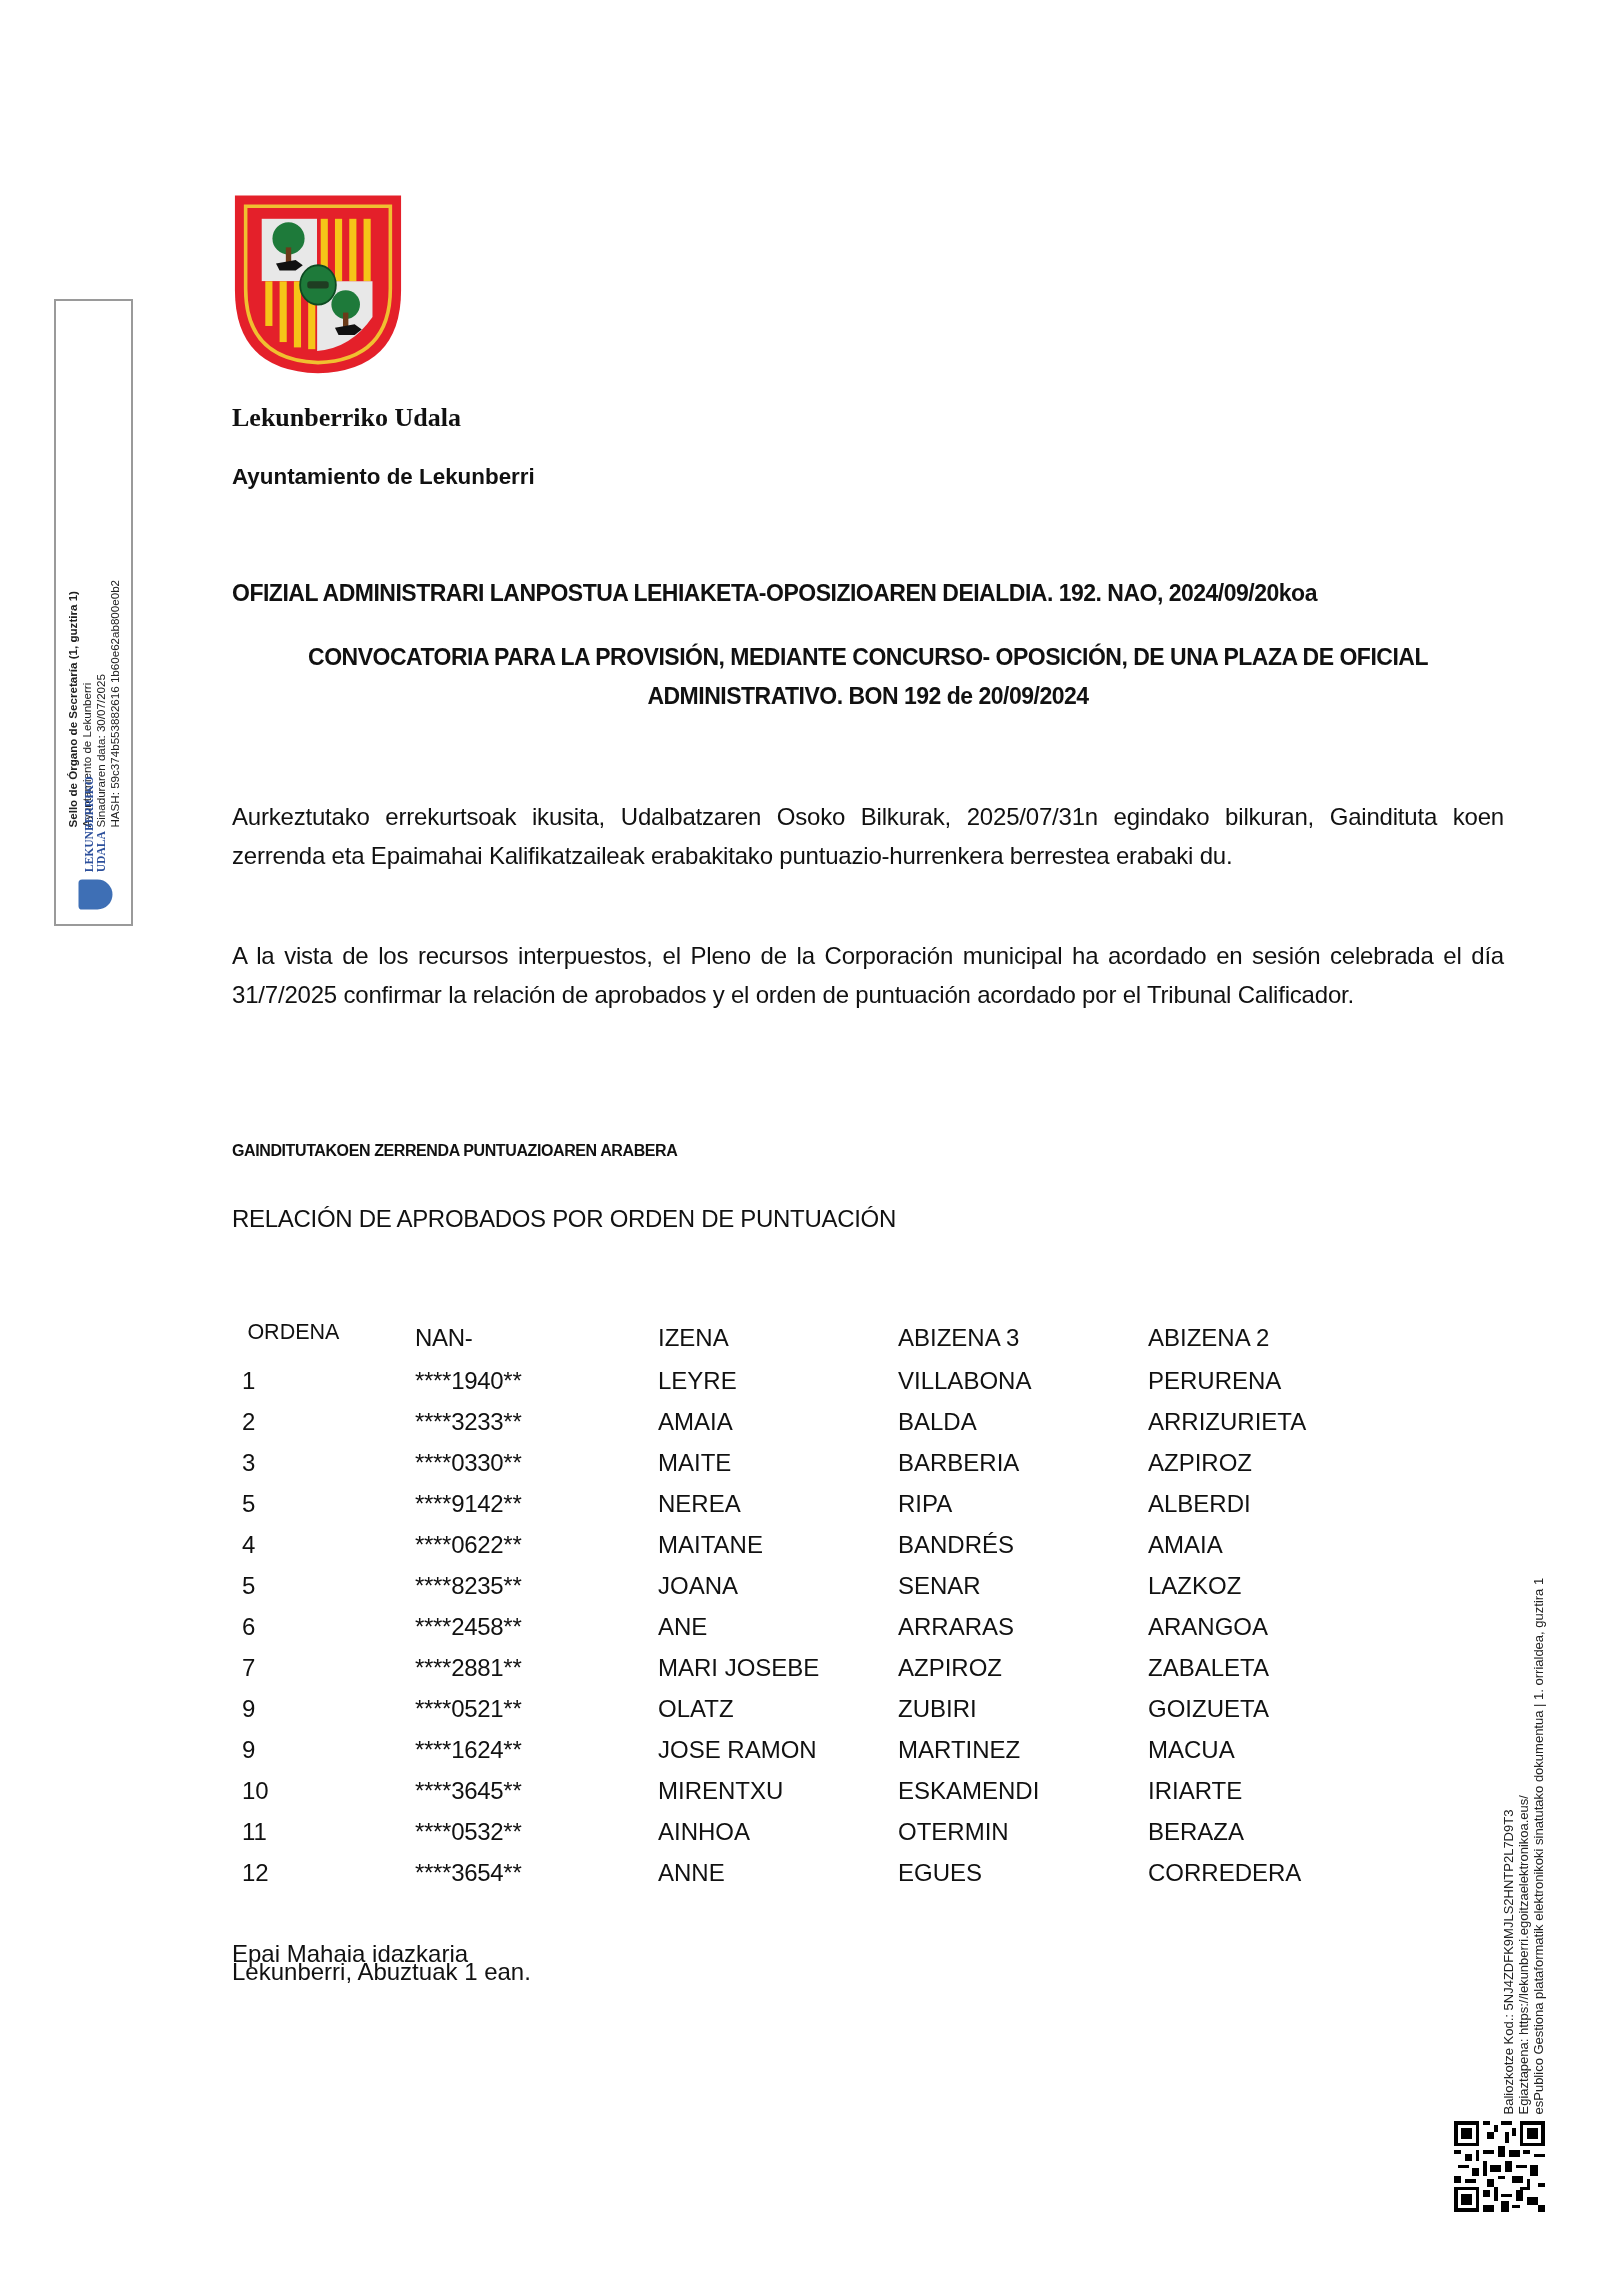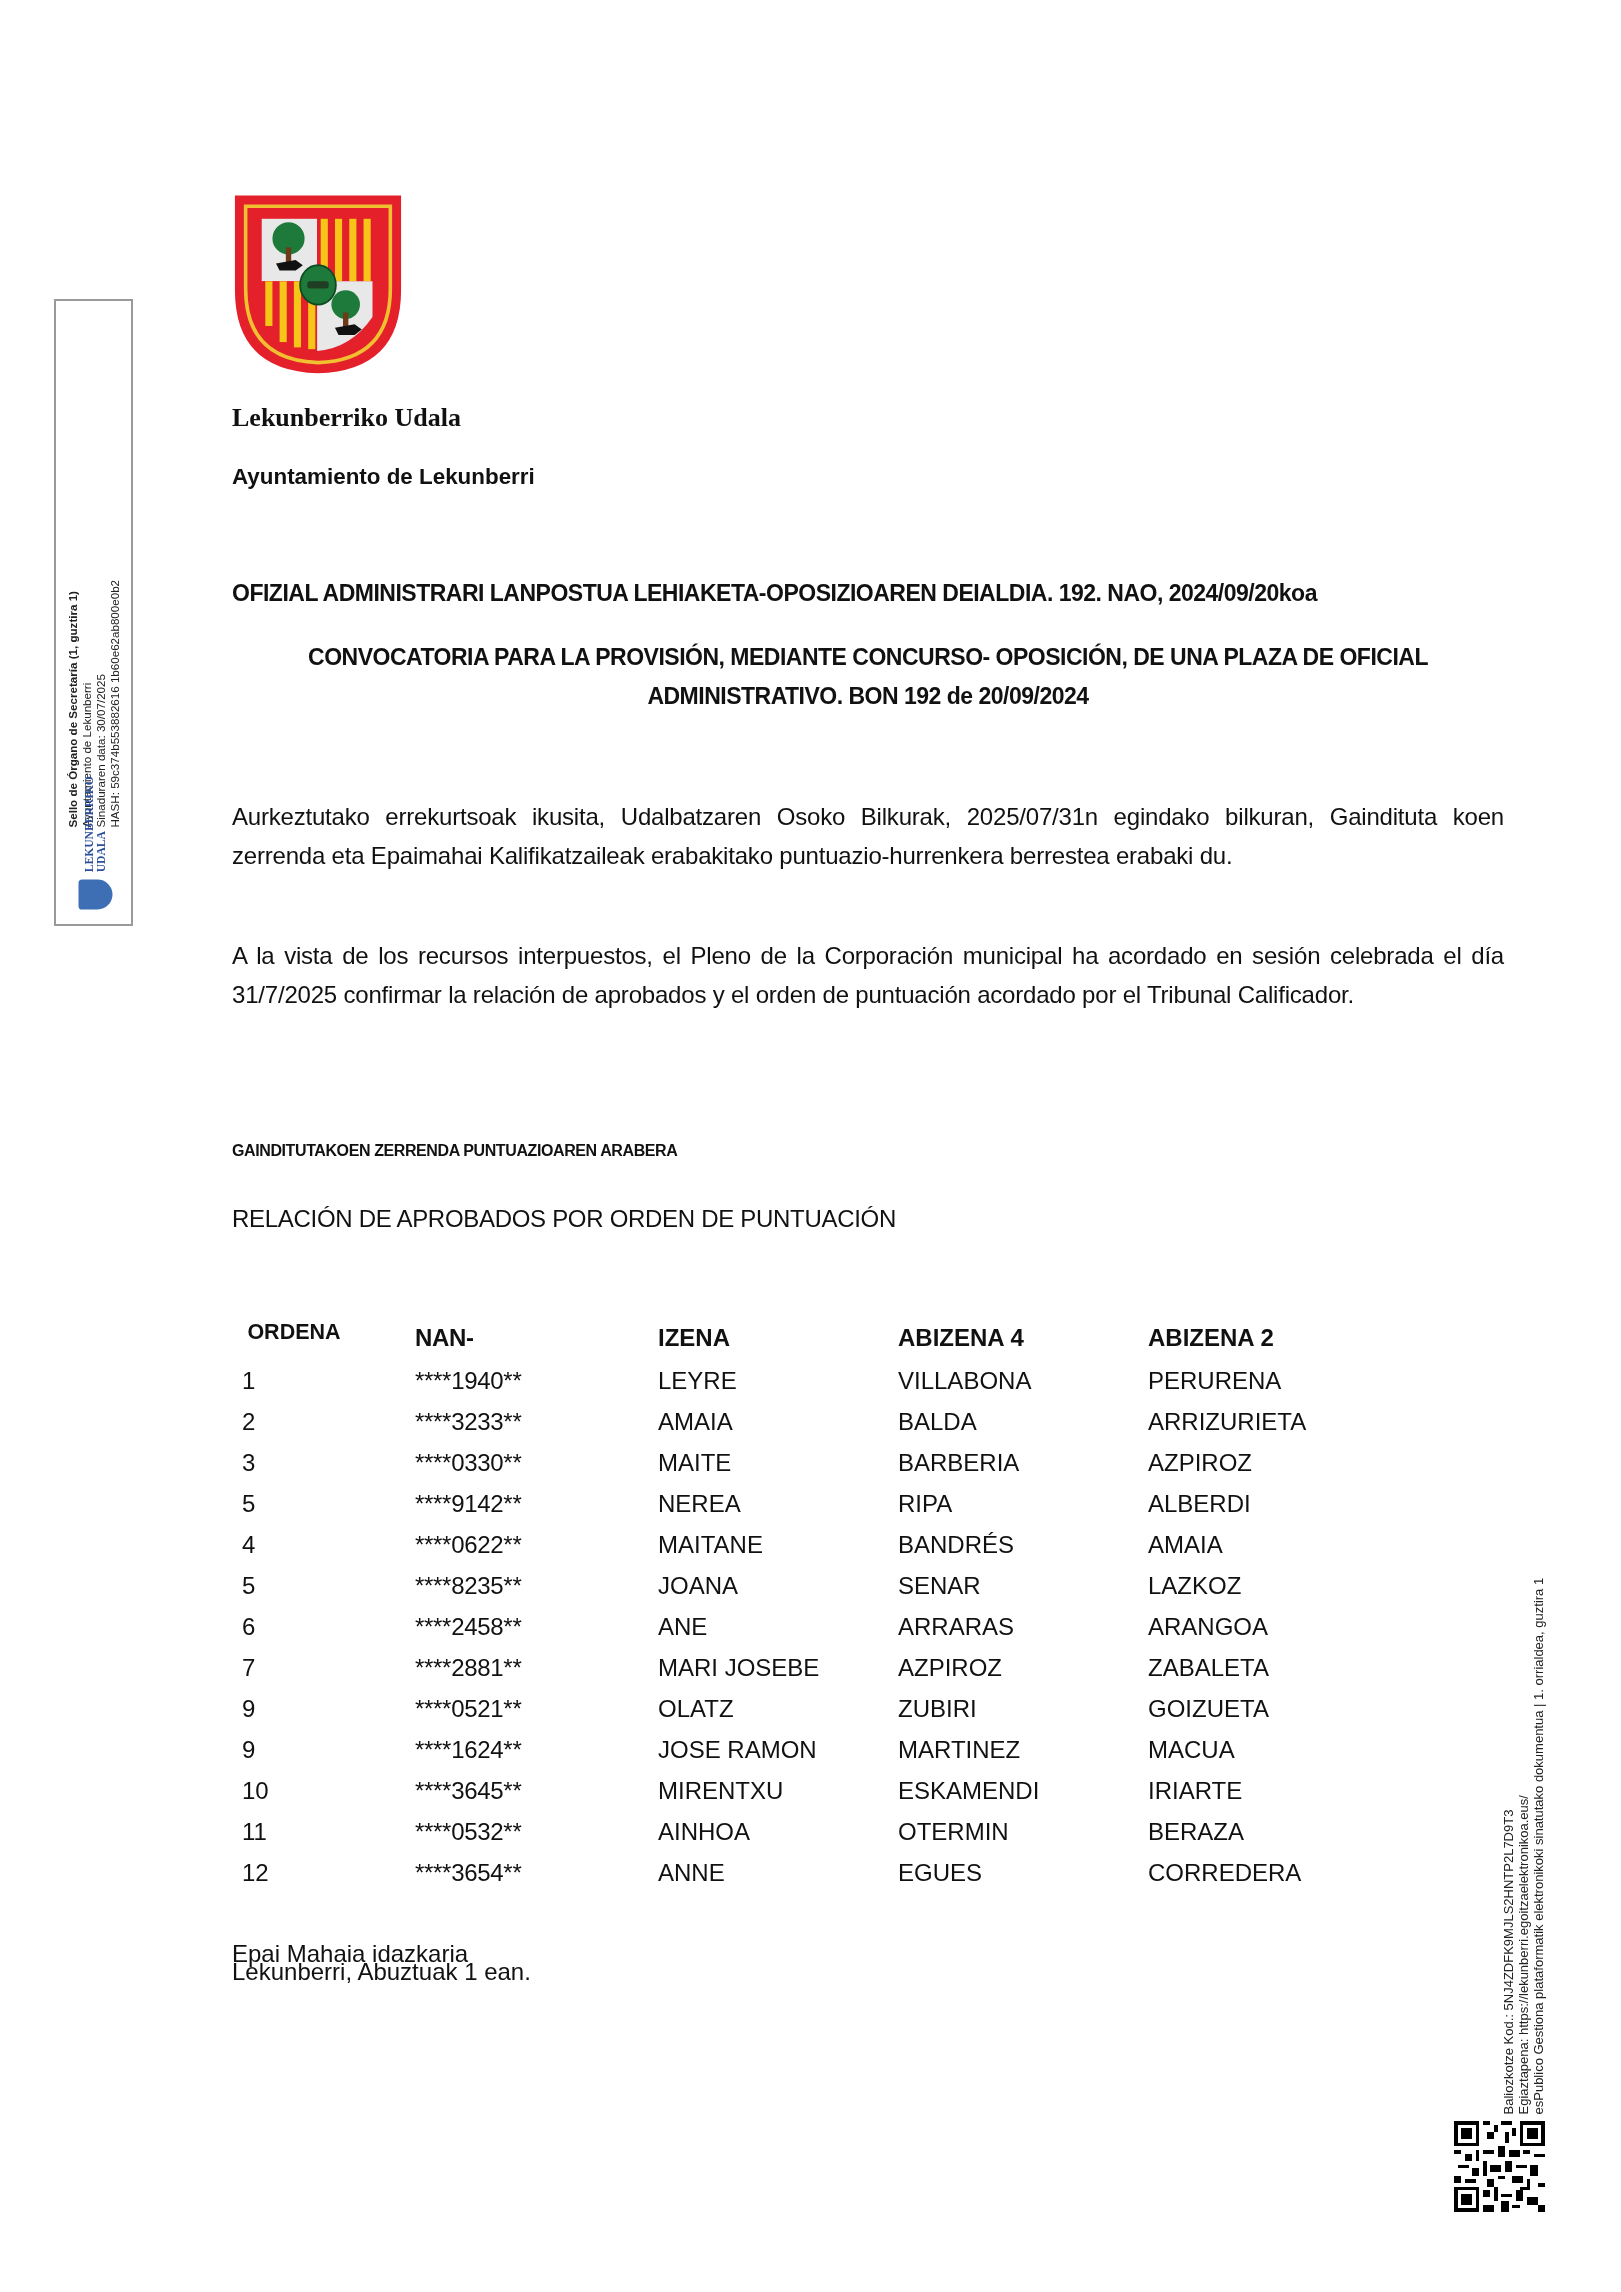--- a/index.html
+++ b/index.html
@@ -27,21 +27,21 @@
     .title-es { left:232px; top:638px; width:1272px; font-size:23px; font-weight:bold; line-height:39px; letter-spacing:-0.5px;text-align:center; }
     .para { left:232px; width:1272px; font-size:24px; line-height:39px; text-align:justify; letter-spacing:-0.2px; }
     .para1 { top:797px; }
     .para2 { top:936px; }
     .sec-eu { left:232px; top:1142px; font-size:16px; font-weight:bold; text-decoration-thickness:1.8px; letter-spacing:-0.4px; }
     .sec-es { left:232px; top:1205px; font-size:24px; letter-spacing:-0.3px; }
     
     .tbl { position:absolute; left:242px; top:1324px; }
     .tbl .row { position:relative; height:41px; }
     .tbl .cell { position:absolute; top:0; font-size:24px; white-space:nowrap; }
-    .tbl .hdr .cell { font-weight:bold; }
+    .tbl .hdr .cell { font-weight:normal; }
     .c0 { left:0px; }
     .c1 { left:173px; letter-spacing:-0.3px; }
     .c2 { left:416px; }
     .c3 { left:656px; }
     .c4 { left:906px; }
     .hdr .c0 { font-size:21.5px !important; top:-3.6px !important; left:5.4px; }
     .hdr { height:43px !important; }
     
     .closing1 { left:232px; top:1958px; font-size:24px; }
     .closing2 { left:232px; top:1940px; font-size:24px; }
@@ -113,21 +113,21 @@
 <div class="abs para para2">A la vista de los recursos interpuestos, el Pleno de la Corporación municipal ha acordado en sesión celebrada el día 31/7/2025 confirmar la relación de aprobados y el orden de puntuación acordado por el Tribunal Calificador.</div>
 
 <div class="abs sec-eu">GAINDITUTAKOEN ZERRENDA PUNTUAZIOAREN ARABERA</div>
 <div class="abs sec-es">RELACIÓN DE APROBADOS POR ORDEN DE PUNTUACIÓN</div>
 
 <div class="tbl">
   <div class="row hdr">
     <span class="cell c0">ORDENA</span>
     <span class="cell c1">NAN-</span>
     <span class="cell c2">IZENA</span>
-    <span class="cell c3">ABIZENA 4</span>
+    <span class="cell c3">ABIZENA 3</span>
     <span class="cell c4">ABIZENA 2</span>
   </div>
   <div class="row">
     <span class="cell c0">1</span>
     <span class="cell c1">****1940**</span>
     <span class="cell c2">LEYRE</span>
     <span class="cell c3">VILLABONA</span>
     <span class="cell c4">PERURENA</span>
   </div>
   <div class="row">

